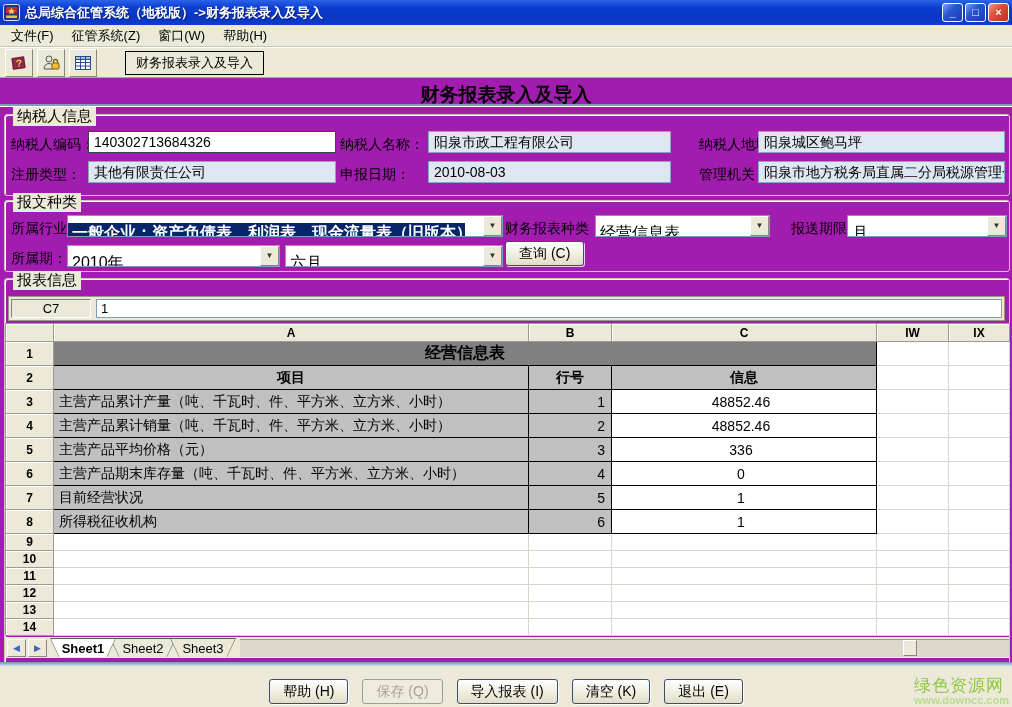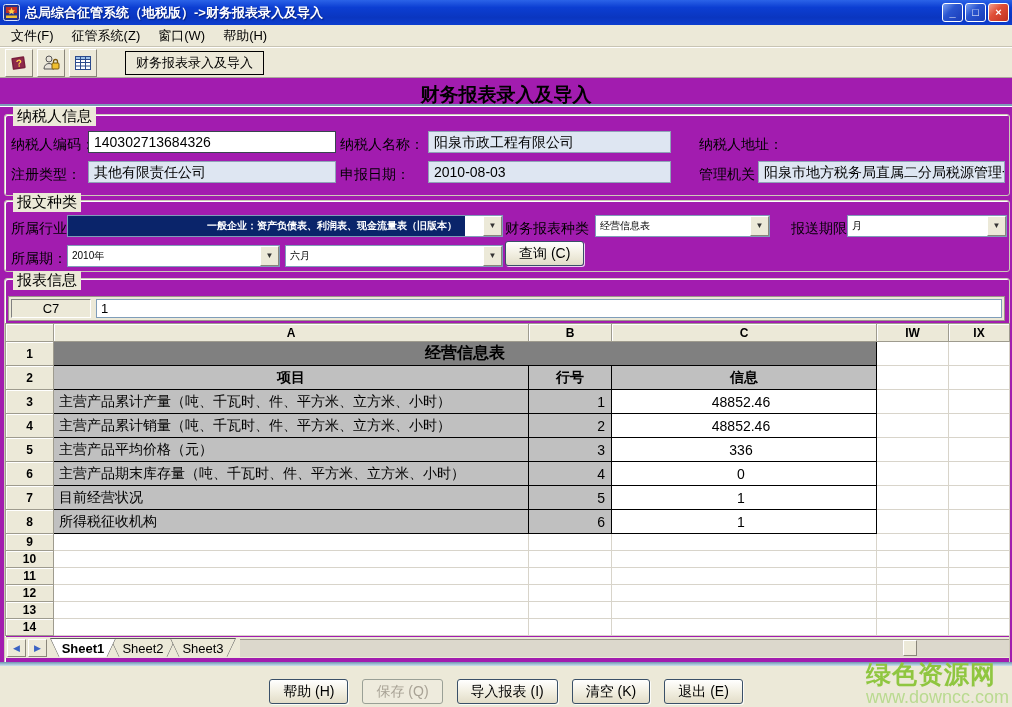--- a/index.html
+++ b/index.html
@@ -50,21 +50,21 @@
   #tp-code-l{left:6px;top:21px}   #tp-code{left:83px;top:16px;width:248px}
   #tp-name-l{left:335px;top:21px} #tp-name{left:423px;top:16px;width:243px}
   #tp-addr-l{left:694px;top:21px} #tp-addr{left:753px;top:16px;width:247px}
   #tp-reg-l{left:6px;top:51px}    #tp-reg{left:83px;top:46px;width:248px}
   #tp-date-l{left:335px;top:51px} #tp-date{left:423px;top:46px;width:243px}
   #tp-auth-l{left:694px;top:51px} #tp-auth{left:753px;top:46px;width:247px}
 
   
   .combo{position:absolute;height:22px;box-sizing:border-box;border:1px solid #7f9db9;background:#fff;
          display:flex;align-items:stretch;}
-  .combo .val{flex:1;font-size:10px;line-height:20px;padding:0 4px;white-space:nowrap;overflow:hidden;}
+  .combo .val{flex:1;font-size:16px;line-height:20px;padding:0 4px;white-space:nowrap;overflow:hidden;margin-top:7px;}
   .combo .val.sel{background:#0a246a;color:#fff;text-align:right;padding-right:8px;font-weight:bold;}
   .combo .gap{width:18px;background:#fff;}
   .combo .arrow{width:17px;background:#ece9d8;border:1px solid;border-color:#fff #8a867a #8a867a #fff;
                 font-size:8px;line-height:18px;text-align:center;color:#333;flex:0 0 auto;}
 
   #rt-ind-l{left:6px;top:19px}  #rt-ind{left:62px;top:14px;width:436px}
   #rt-stm-l{left:500px;top:19px}#rt-stm{left:590px;top:14px;width:175px}
   #rt-lim-l{left:786px;top:19px}#rt-lim{left:842px;top:14px;width:160px}
   #rt-per-l{left:6px;top:49px}  #rt-year{left:62px;top:44px;width:213px}
   #rt-mon{left:280px;top:44px;width:218px}
@@ -111,22 +111,22 @@
   .sheet-strip{flex:1;height:17px;margin-left:4px;background:#dcd8cc;border-top:1px solid #9a968a;position:relative;}
   .hthumb{position:absolute;right:92px;top:0;width:14px;height:16px;background:#ece9d8;border:1px solid;
           border-color:#fff #8a867a #8a867a #fff;box-sizing:border-box;}
 
   
   .bottom-rule{position:absolute;left:0;top:662px;width:100%;height:4px;
                background:linear-gradient(180deg,#6f93ae,#a8c4d8 60%,#cfe0ec);}
   .footer{position:absolute;left:0;top:666px;width:100%;height:41px;background:#ece9d8;box-sizing:border-box;
           display:flex;justify-content:center;align-items:center;padding-top:10px;gap:14px;}
   .watermark{position:absolute;right:3px;bottom:1px;z-index:5;line-height:1.02;text-align:left;}
-  .wm1{font-size:25px;font-weight:bold;color:#8fc640;letter-spacing:1px;}
-  .wm2{font-size:18px;font-weight:normal;color:#b9da90;}
+  .wm1{font-size:17px;font-weight:normal;color:#8fc640;letter-spacing:1px;}
+  .wm2{font-size:11px;font-weight:bold;color:#b9da90;}
 </style>
 </head>
 <body>
 
 <div class="window">
 
   <div class="titlebar">
     <svg class="app-icon" viewBox="0 0 17 17">
       <rect x="0.5" y="0.5" width="16" height="16" rx="2" fill="#24348c" stroke="#dce4f8"></rect>
       <rect x="3" y="3" width="11" height="6" fill="#c03028"></rect>
@@ -177,20 +177,21 @@
   <div class="page-title">财务报表录入及导入</div>
   <div class="title-rule"></div>
 
   <div class="group g-taxpayer">
     <span class="group-legend">纳税人信息</span>
     <span class="lbl" id="tp-code-l">纳税人编码：</span>
     <input class="fld white" id="tp-code" value="140302713684326" style="">
     <span class="lbl" id="tp-name-l">纳税人名称：</span>
     <div class="fld gray" id="tp-name">阳泉市政工程有限公司</div>
     <span class="lbl" id="tp-addr-l">纳税人地址：</span>
+    <div class="fld gray" id="tp-addr">阳泉城区鲍马坪</div>
     <span class="lbl" id="tp-reg-l">注册类型：</span>
     <div class="fld gray" id="tp-reg">其他有限责任公司</div>
     <span class="lbl" id="tp-date-l">申报日期：</span>
     <div class="fld gray" id="tp-date">2010-08-03</div>
     <span class="lbl" id="tp-auth-l">管理机关：</span>
     <div class="fld gray" id="tp-auth">阳泉市地方税务局直属二分局税源管理一科</div>
   </div>
 
   <div class="group g-report">
     <span class="group-legend">报文种类</span>

